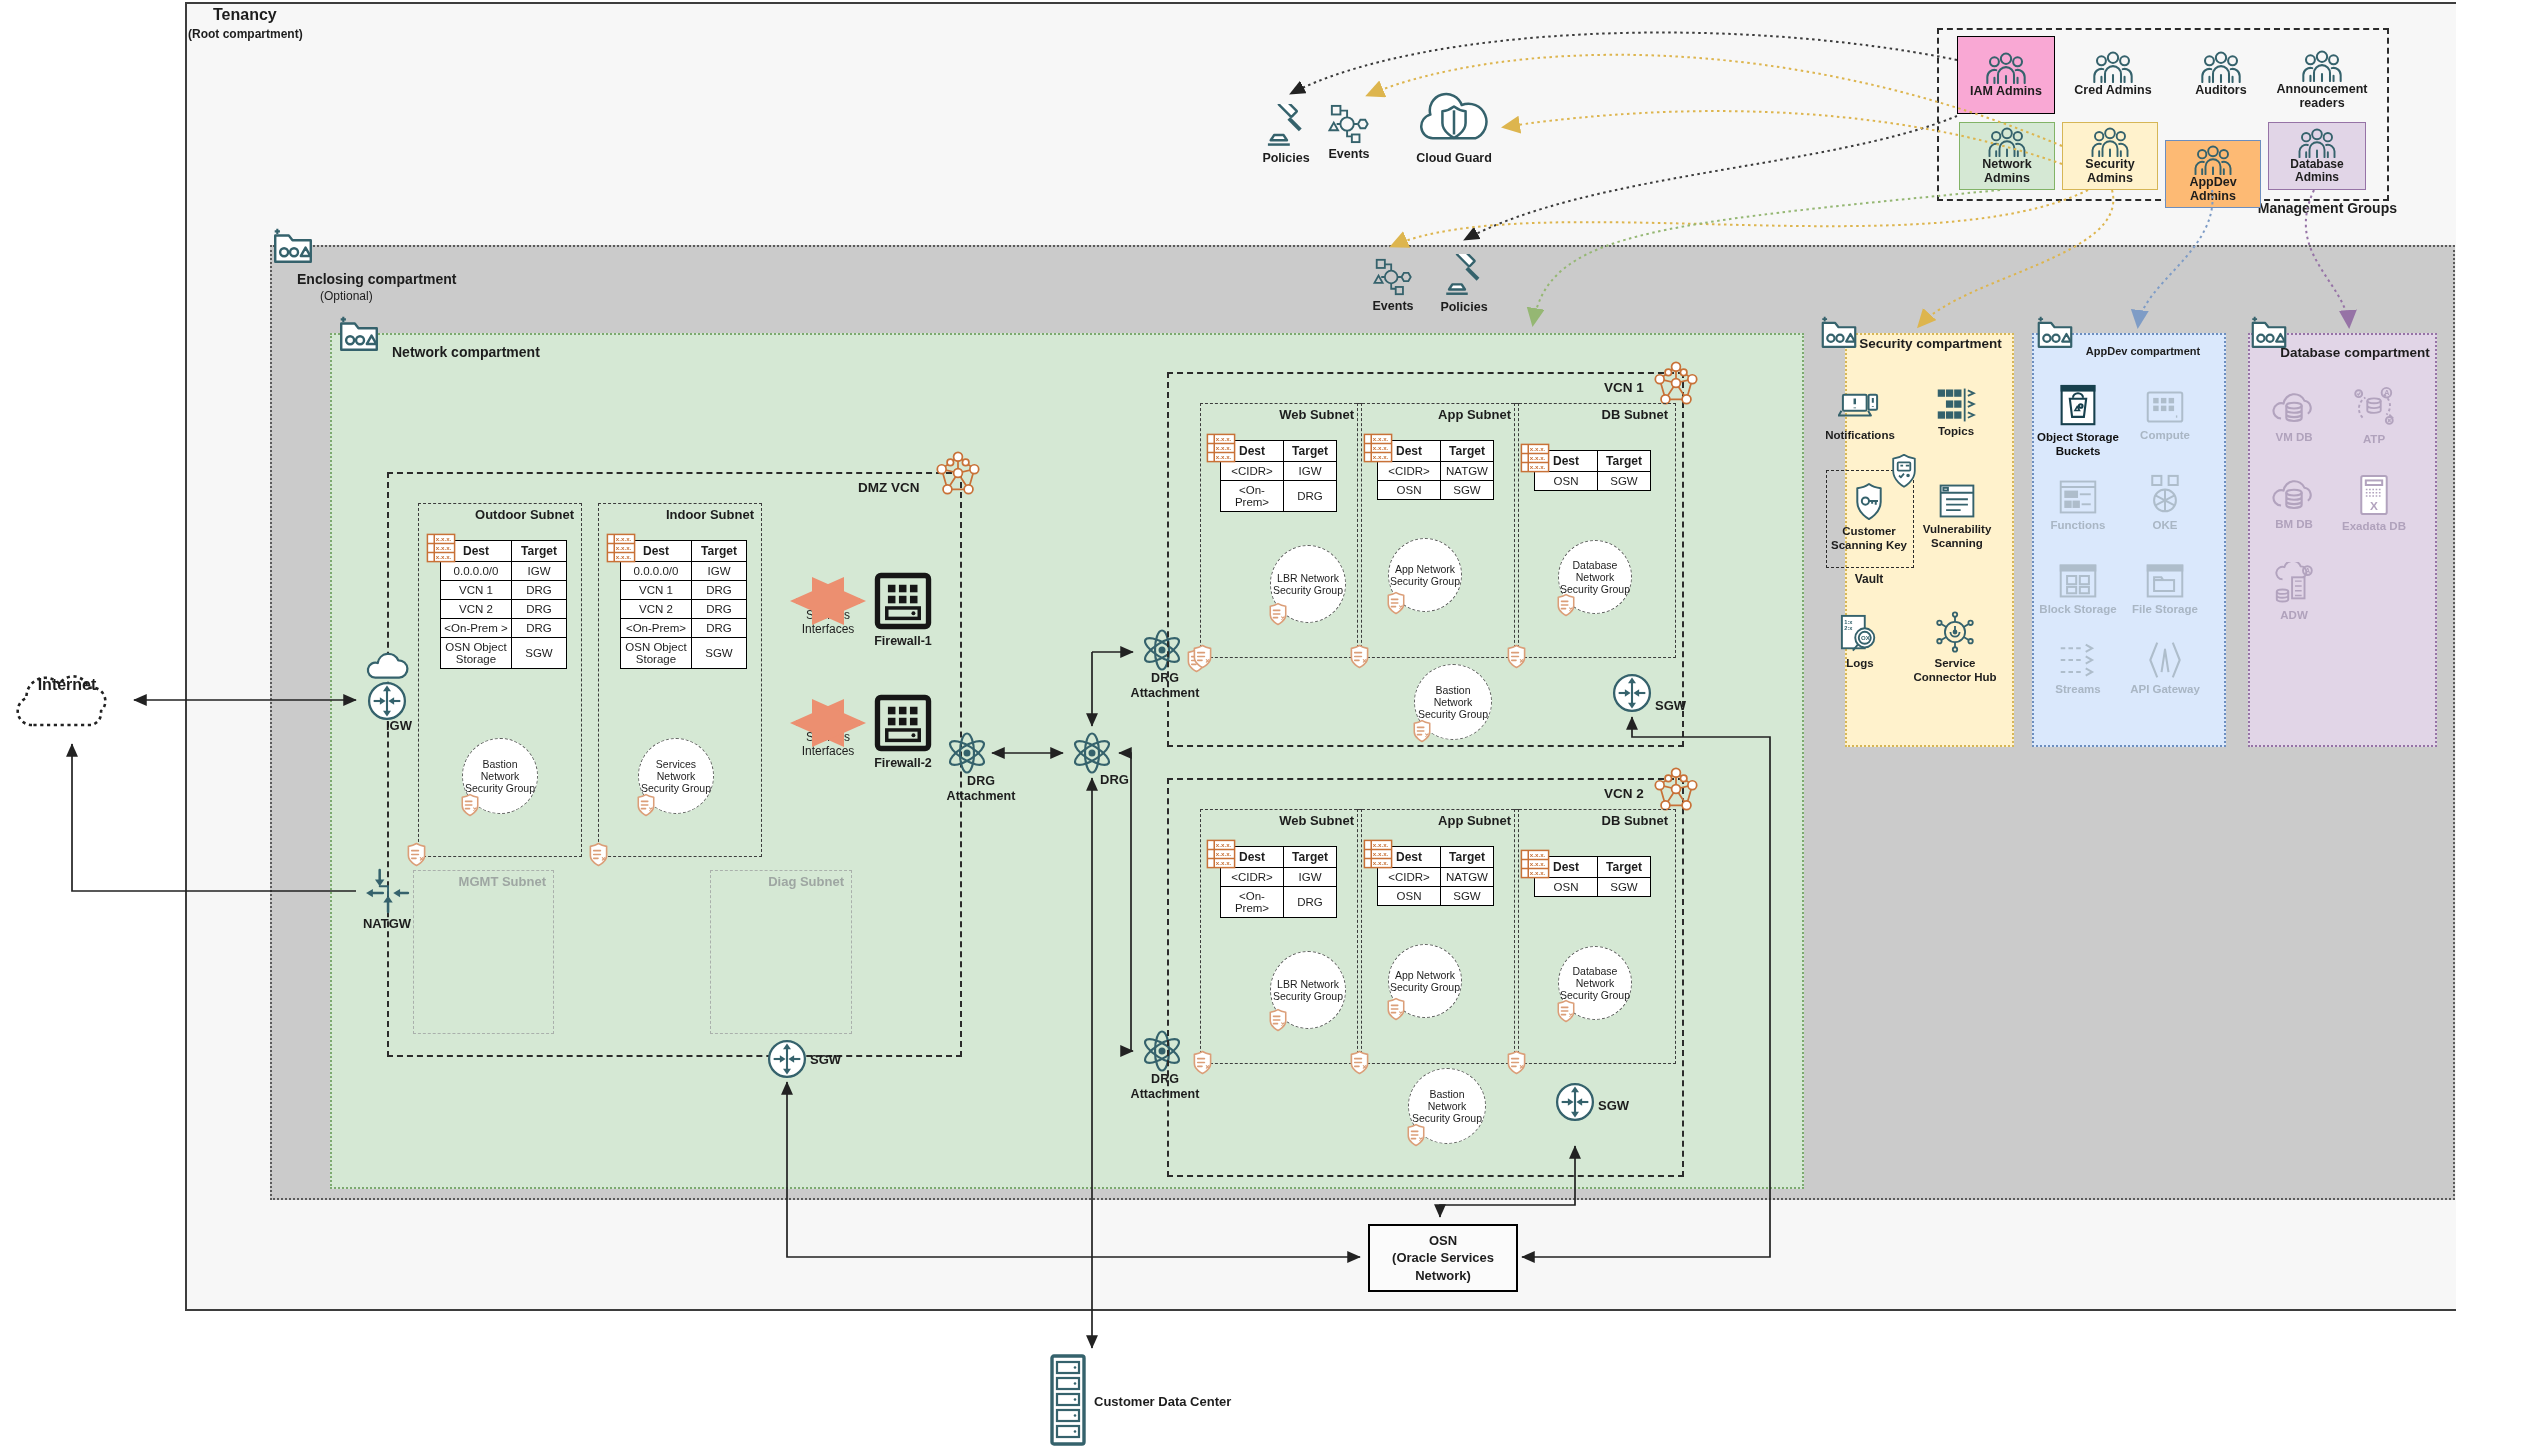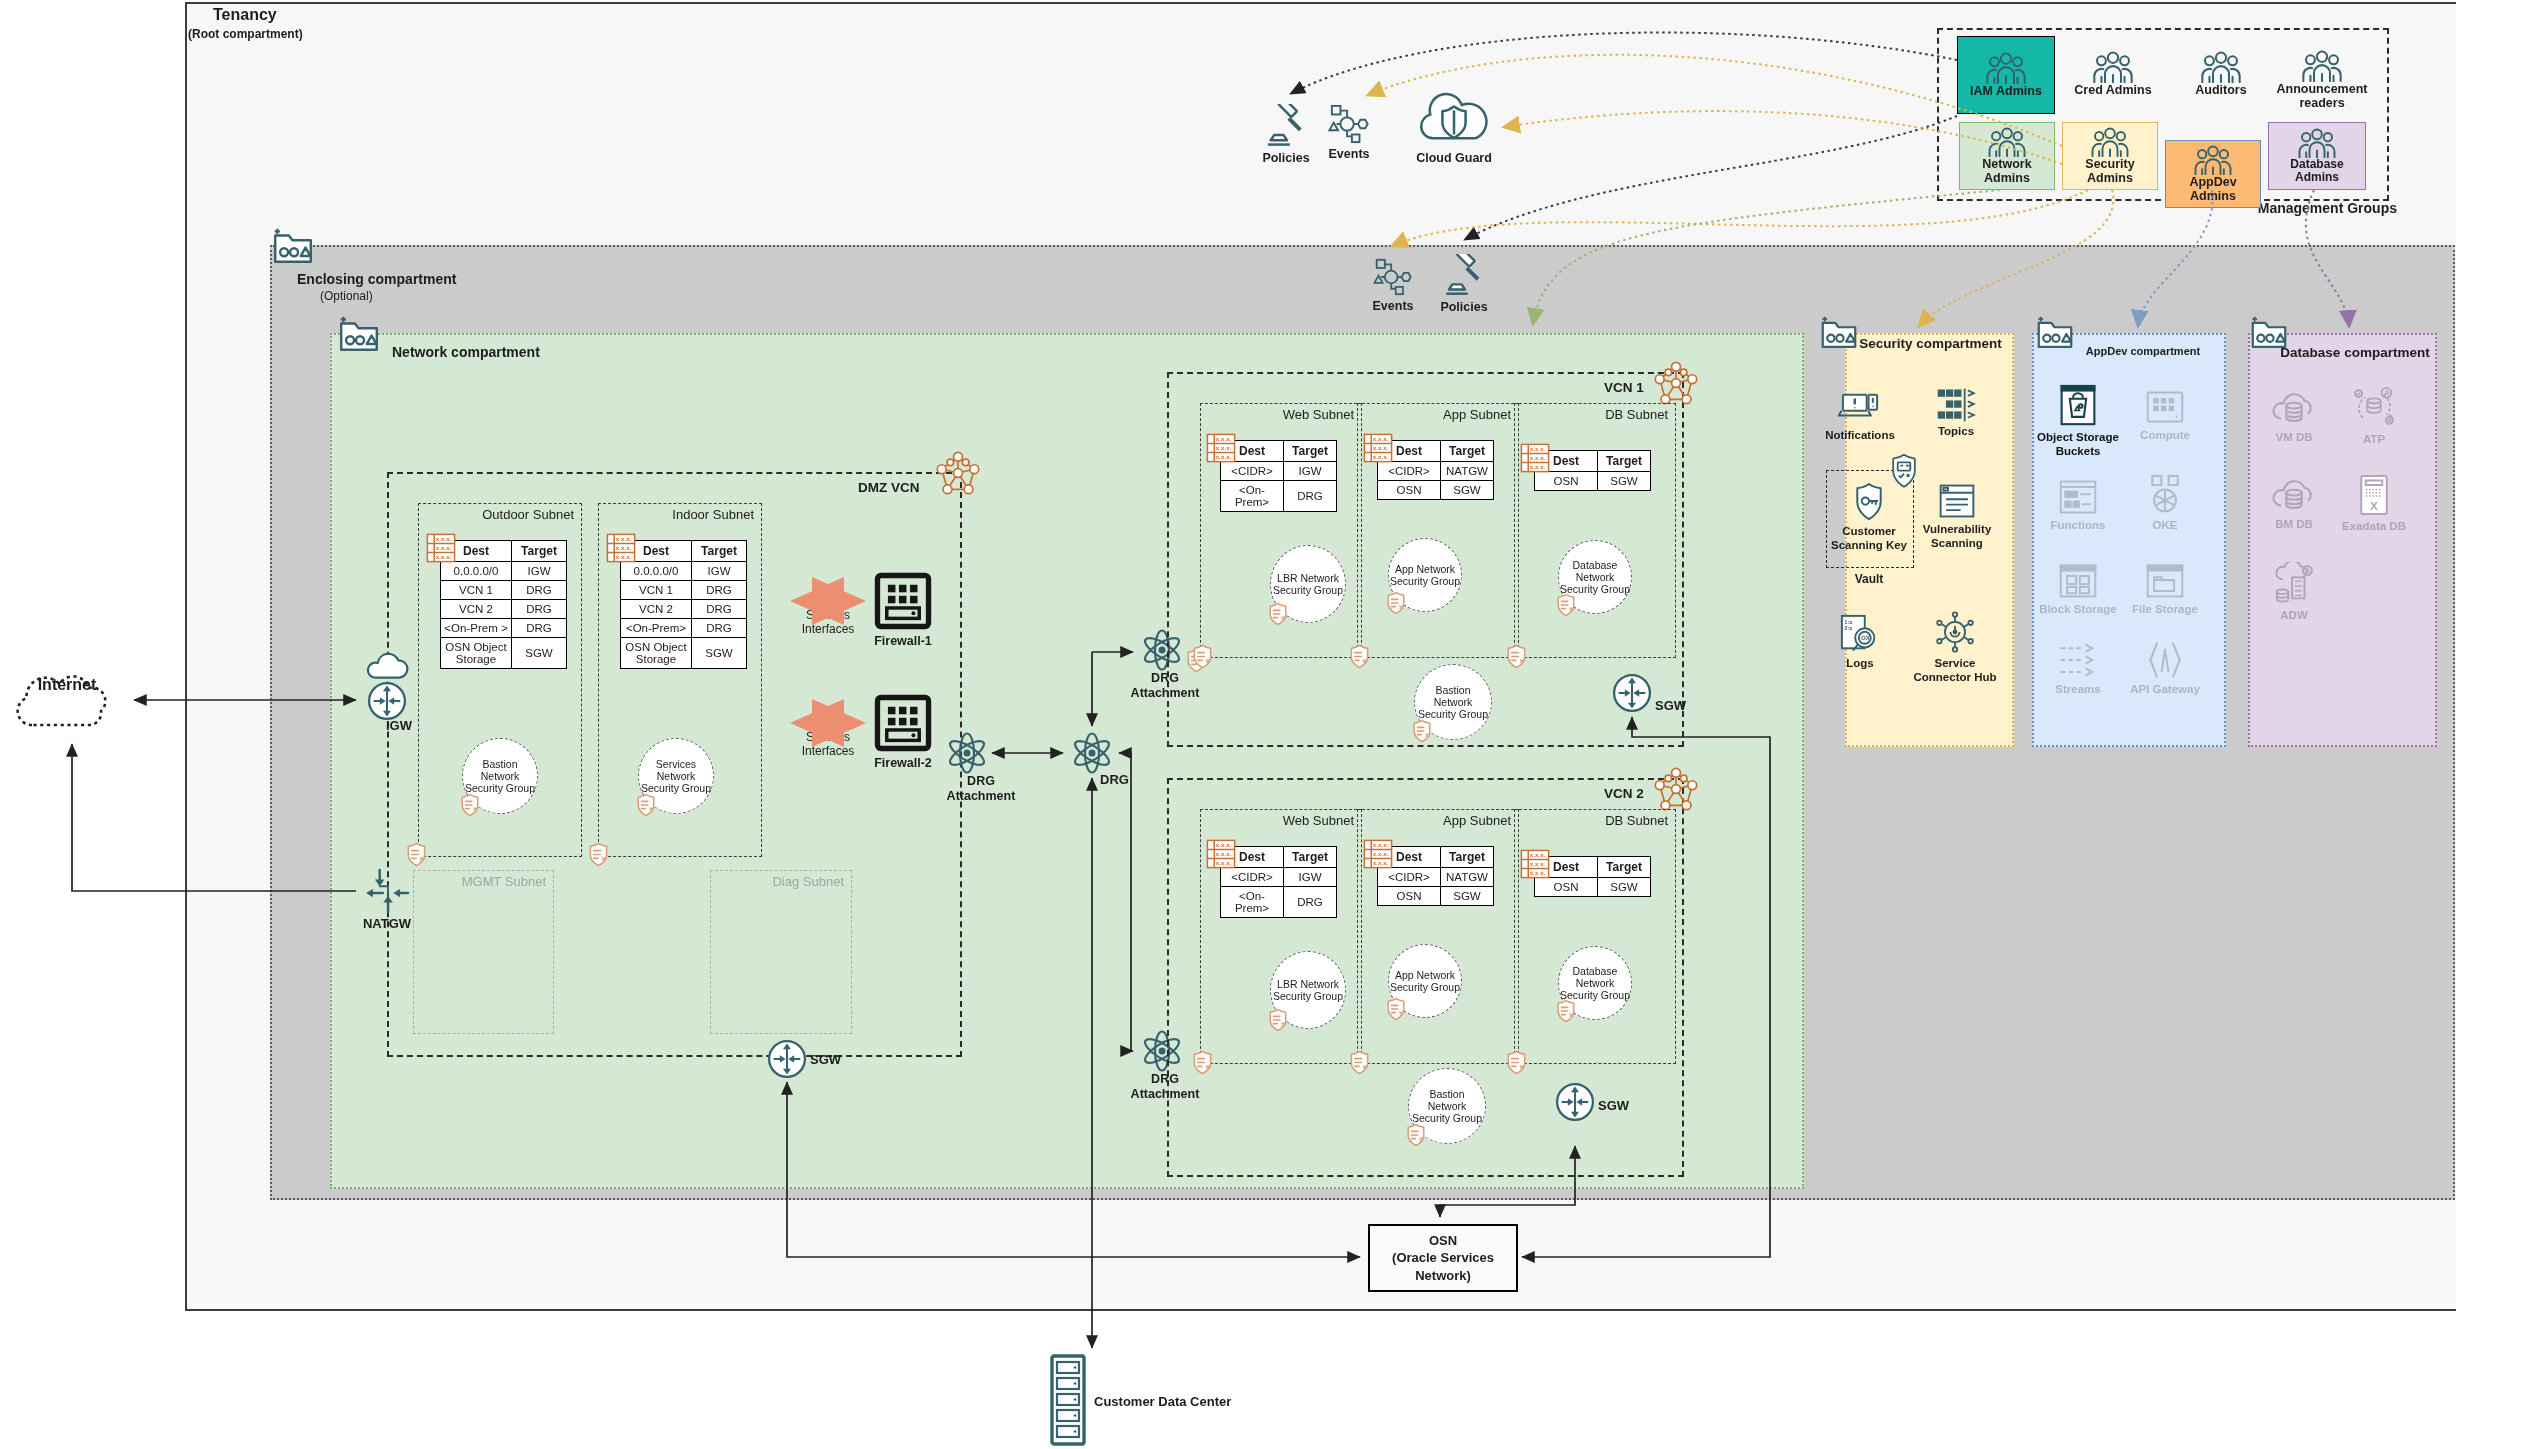--- a/index.html
+++ b/index.html
@@ -15,21 +15,21 @@
   .netcomp{background:#D5E8D4;border:2px dotted #7CA96F}
   .seccomp{background:#FFF2CC;border:2px dotted #D6B656}
   .appcomp{background:#DAE8FC;border:2px dotted #6C8EBF}
   .dbcomp{background:#E1D5E7;border:2px dotted #9673A6}
   .vcnbox{border:2px dashed #2b2b2b}
   .subnet{border:1.6px dashed #3c3c3c}
   .subnet-grey{border:1.6px dashed #aab0ac}
   .cmkbox{border:1.7px dashed #2b2b2b}
   .osnbox{background:#fbfbfb;border:2px solid #000;display:flex;flex-direction:column;justify-content:center;font-size:13px;font-weight:bold;text-align:center;line-height:1.35}
   .comp-title{font-size:14px;font-weight:bold}
-  .sub-title{position:absolute;top:3px;right:7px;font-size:13px;font-weight:normal}
+  .sub-title{position:absolute;top:3px;right:7px;font-size:13px;font-weight:bold}
   .sub-title.grey{color:#9ea6a2}
   
   .rt table{border-collapse:collapse;background:#fff;font-size:11.5px}
   .rt th,.rt td{border:1px solid #000;padding:3px 3px;text-align:center;font-weight:normal}
   .rt th{font-weight:bold;font-size:12px}
   .rt .c1{width:64px}.rt .c2{width:48px}
   .rt-sm .c1{width:56px}.rt-sm .c2{width:46px}
   .rticon{position:absolute;left:-14px;top:-7px}
   
   .nsg{border:1.7px dashed #5c5c5c;border-radius:50%;background:#fff;display:flex;align-items:center;justify-content:center;text-align:center;font-size:10.5px;line-height:1.15;position:absolute}
@@ -922,21 +922,21 @@
       </svg>
   <span>Exadata DB</span></div>
 <div class="svc plabel" style="left:2251px;top:562px;width:86px">
   <svg class="ic greyp" width="46" height="44">
         <use href="#s-adw"></use>
       </svg>
   <span>ADW</span></div>
 
 <div class="abs mgmtbox" style="left:1937px;top:28px;width:448px;height:169px"></div>
 <div class="abs b" style="left:2237px;top:200px;width:160px;font-size:14px;text-align:right">Management Groups</div>
-<div class="admin adminbox" style="left:1957px;top:36px;width:96px;height:76px;background:#14b8a6;border-color:#000">
+<div class="admin adminbox" style="left:1957px;top:36px;width:96px;height:76px;background:#f9a8d4;border-color:#000">
   <svg class="ic teal" width="50" height="32">
         <use href="#s-people"></use>
       </svg>
   <span>IAM Admins</span>
     </div>
 <div class="admin" style="left:2066px;top:40px;width:94px;height:68px">
   <svg class="ic teal" width="50" height="32">
         <use href="#s-people"></use>
       </svg>
   <span>Cred Admins</span>

